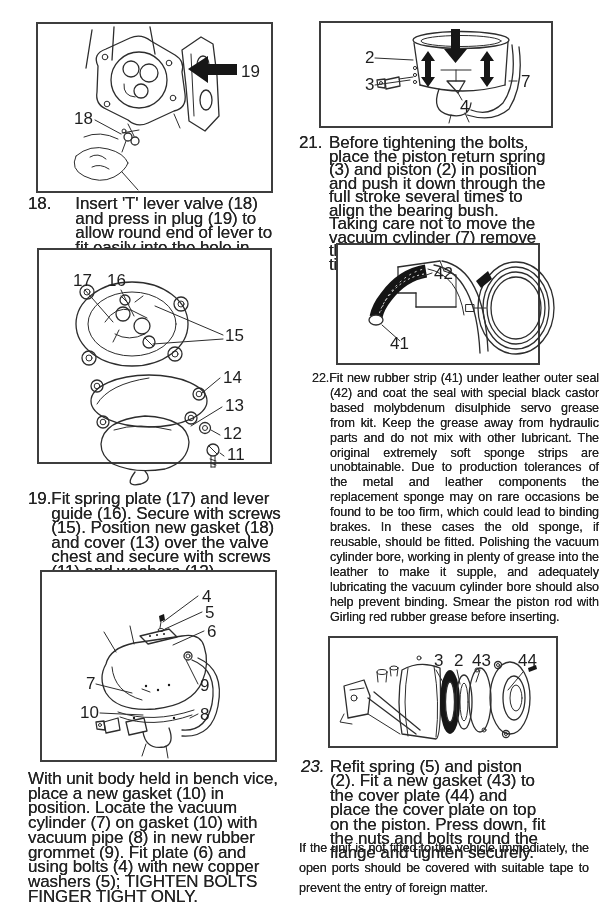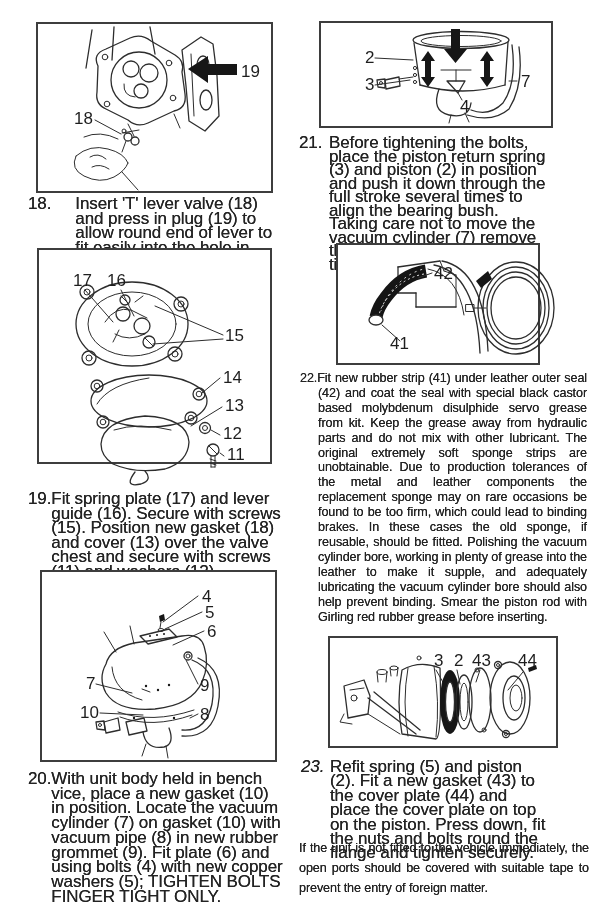--- a/index.html
+++ b/index.html
@@ -26,21 +26,21 @@
   .step .num { flex:0 0 22px; }
   .step .num.w30 { flex:0 0 30px; }
   .step .num.w29 { flex:0 0 29px;font-style:italic; }
   .step .txt { flex:1; }
   .para {
     font-size:12.6px;
     letter-spacing:-0.1px;
     text-shadow:0 0 .5px #2a2a2a;
   }
   .j { text-align:justify; }
-  .hang { padding-left:18px; text-indent:-18px; }
+  .hang { padding-left:18px; text-indent:-18px;margin-left:12px; }
   svg .ln { fill:none; stroke:#2d2d2d; stroke-width:1.3; stroke-linecap:round; stroke-linejoin:round; }
   svg .thin { stroke-width:1; }
   svg .blk { fill:#161616; stroke:none; }
   svg .wht { fill:#ffffff; }
   svg text {
     font-family:"Liberation Sans", sans-serif;
     font-size:17px;
     fill:#1e1e1e;
   }
 </style>
@@ -222,21 +222,20 @@
       <text x="163" y="46">5</text>
       <text x="165" y="65">6</text>
       <text x="44" y="117">7</text>
       <text x="38" y="146">10</text>
       <text x="158" y="119">9</text>
       <text x="158" y="148">8</text>
     </svg>
   </div>
 
   <div class="step abs" style="left:28px;top:772px;width:258px;line-height:14.7px;">
-    <span class="num">20.</span>
     <span class="txt">With unit body held in bench vice, place a new gasket (10) in position. Locate the vacuum cylinder (7) on gasket (10) with vacuum pipe (8) in new rubber grommet (9). Fit plate (6) and using bolts (4) with new copper washers (5); TIGHTEN BOLTS FINGER TIGHT ONLY.</span>
   </div>
 
   <div class="figbox abs" style="left:319px;top:21px;width:234px;height:107px;">
     <svg width="230" height="103" viewBox="0 0 230 103">
       <g>
         <ellipse class="ln" cx="140" cy="17" rx="48" ry="8.5"></ellipse>
         <ellipse class="ln thin" cx="140" cy="18" rx="40" ry="5.5"></ellipse>
         <path class="ln" d="M93,20 L99,62"></path>
           <path class="ln" d="M187,19 L184,62"></path>

